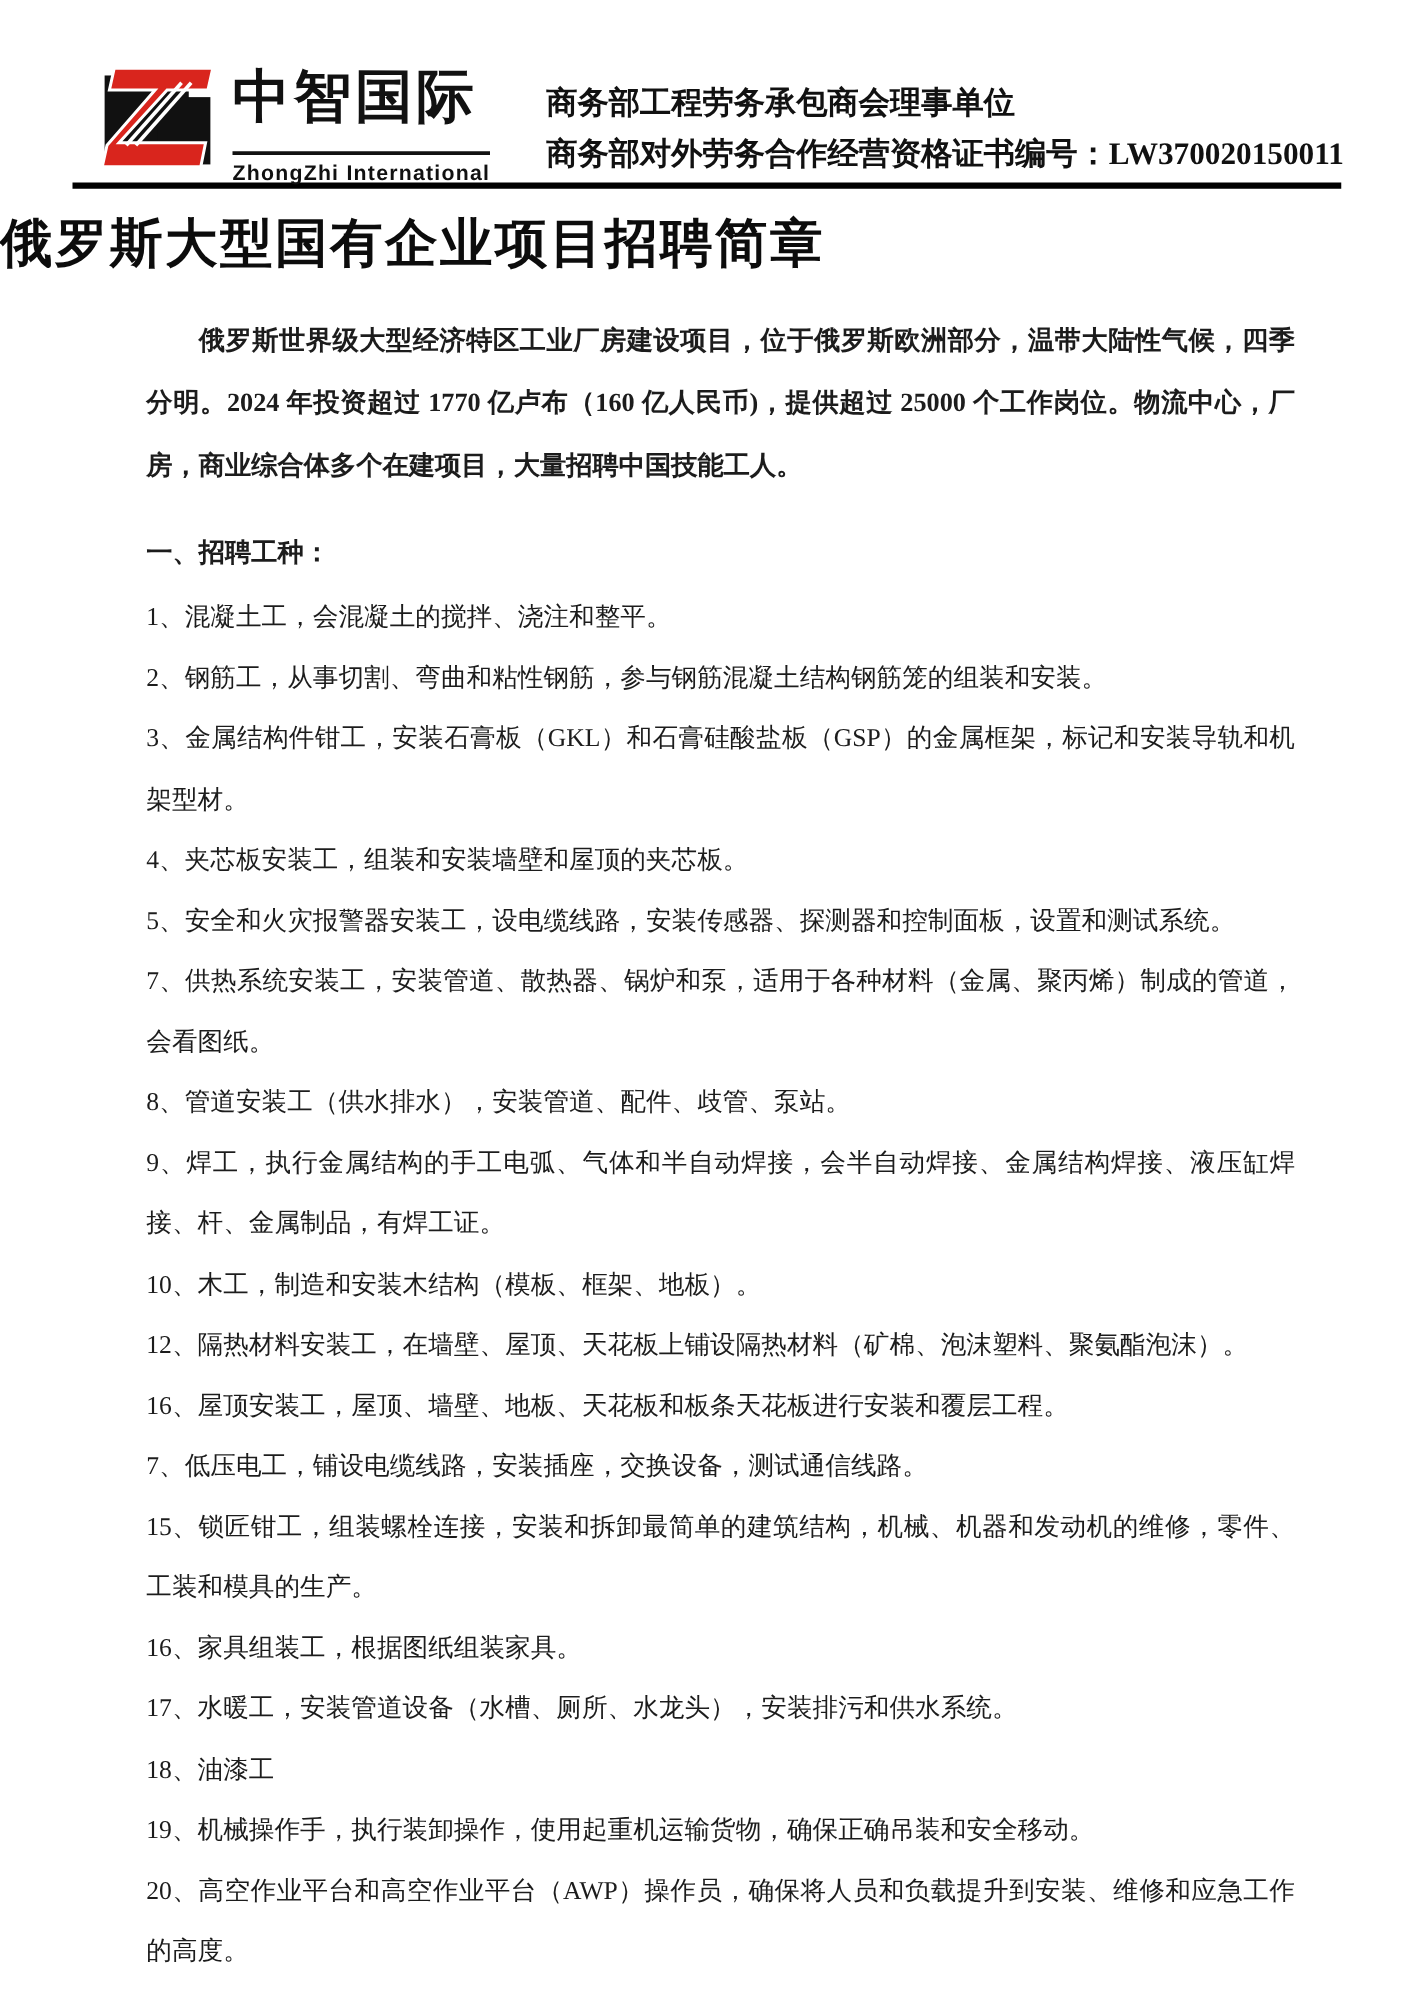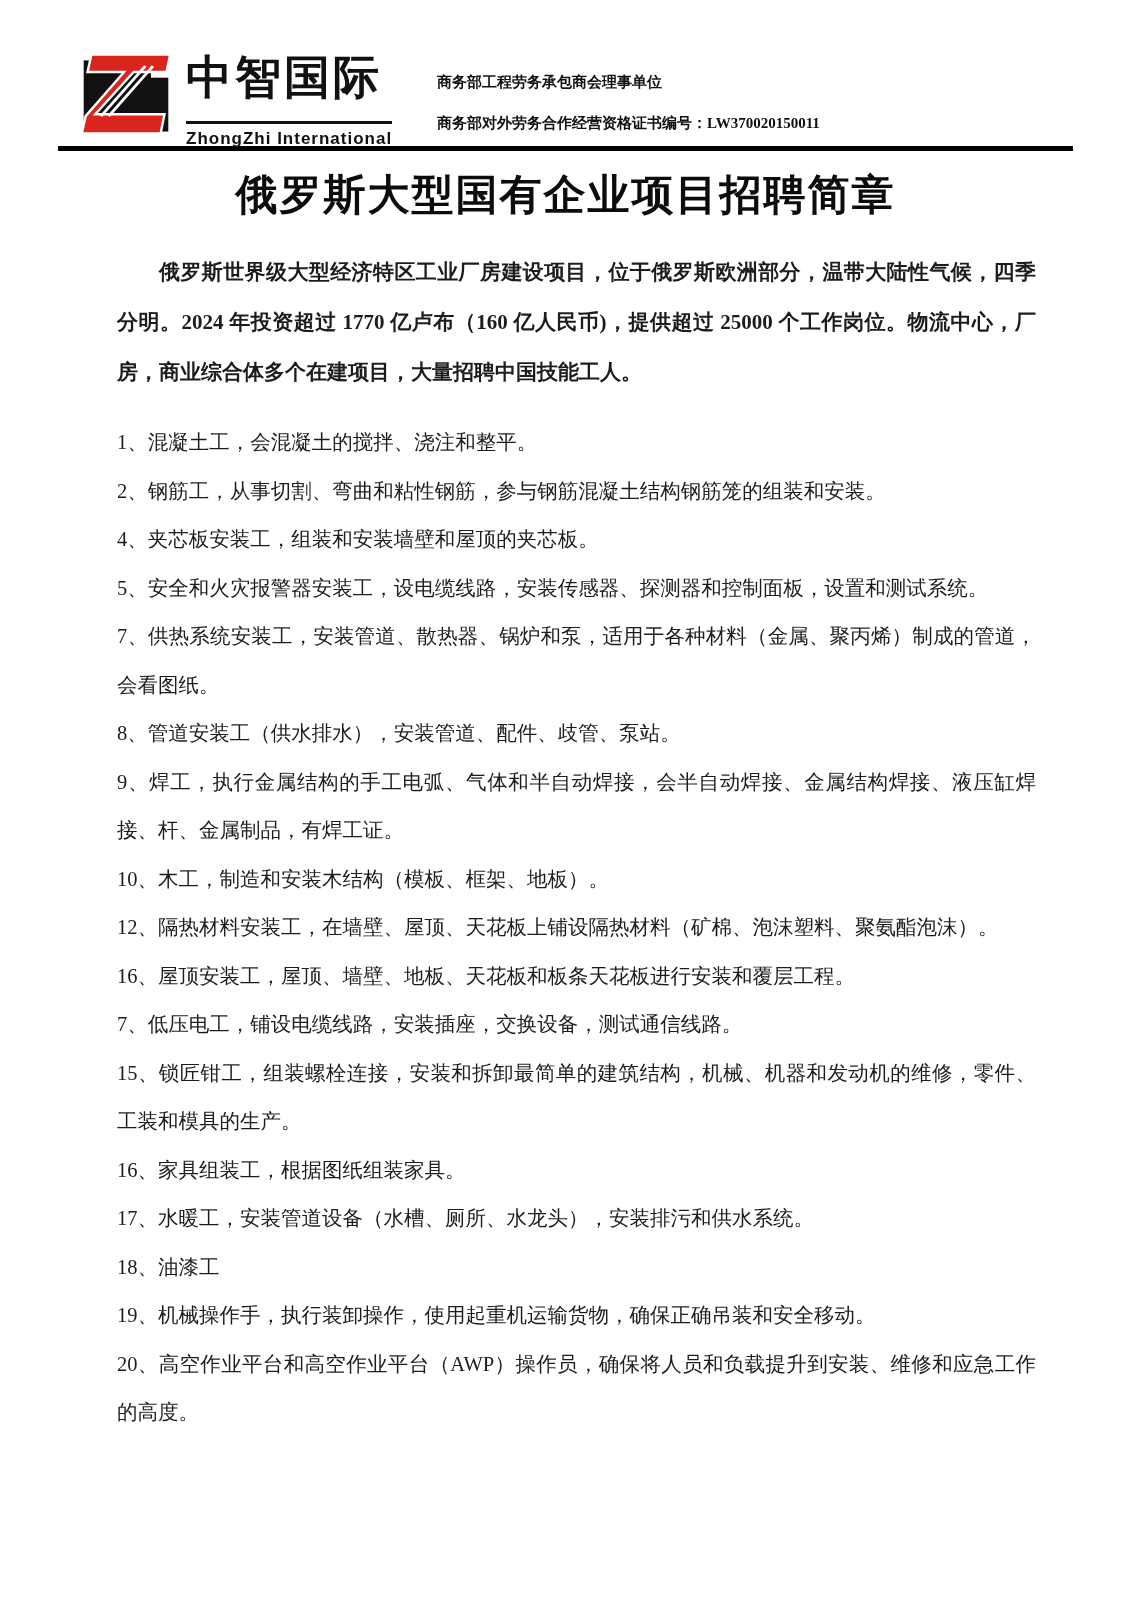--- a/index.html
+++ b/index.html
@@ -21,29 +21,29 @@
   .logo-cn {
     font-size: 46px; font-weight: 800; letter-spacing: 3px; line-height: 1.1;
     color: #111; border-bottom: 3px solid #111; padding-bottom: 18px; white-space: nowrap;
   }
   .logo-en {
     font-size: 17px; font-weight: 800; letter-spacing: 1px; margin-top: 5px;
     color: #111; white-space: nowrap;
   }
   .header-certs {
     position: absolute; left: 437px; top: 62px;
-    font-weight: bold; font-size: 15px; line-height: 41px; color: #111;
+    font-weight: bold; font-size: 25px; line-height: 41px; color: #111;
     white-space: nowrap;
   }
   .rule { margin: 0 58px; border: 0; border-top: 5px solid #000; height: 0; }
 
   
   .doc-title {
     margin-top: 16px;
-    text-align: center;
+    text-align: left;
     font-family: "Liberation Sans", "DejaVu Sans", sans-serif;
     font-weight: 900; font-size: 42px; letter-spacing: 2px;
     color: #0c0c0c;
   }
 
   
   .content { padding: 0 95px 0 117px; }
   .intro {
     margin-top: 24px;
     font-weight: bold;
@@ -90,23 +90,25 @@
     </div>
 
   </div>
 
   <hr class="rule">
 
   <div class="doc-title">俄罗斯大型国有企业项目招聘简章</div>
 
   <div class="content">
     <p class="intro">俄罗斯世界级大型经济特区工业厂房建设项目，位于俄罗斯欧洲部分，温带大陆性气候，四季分明。2024 年投资超过 1770 亿卢布（160 亿人民币)，提供超过 25000 个工作岗位。物流中心，厂房，商业综合体多个在建项目，大量招聘中国技能工人。</p>
+    <div class="section-heading">一、招聘工种：</div>
     <div class="job-list">
         <div class="job-item">1、混凝土工，会混凝土的搅拌、浇注和整平。</div>
         <div class="job-item">2、钢筋工，从事切割、弯曲和粘性钢筋，参与钢筋混凝土结构钢筋笼的组装和安装。</div>
+        <div class="job-item">3、金属结构件钳工，安装石膏板（GKL）和石膏硅酸盐板（GSP）的金属框架，标记和安装导轨和机架型材。</div>
         <div class="job-item">4、夹芯板安装工，组装和安装墙壁和屋顶的夹芯板。</div>
         <div class="job-item">5、安全和火灾报警器安装工，设电缆线路，安装传感器、探测器和控制面板，设置和测试系统。</div>
         <div class="job-item">7、供热系统安装工，安装管道、散热器、锅炉和泵，适用于各种材料（金属、聚丙烯）制成的管道，会看图纸。</div>
         <div class="job-item">8、管道安装工（供水排水），安装管道、配件、歧管、泵站。</div>
         <div class="job-item">9、焊工，执行金属结构的手工电弧、气体和半自动焊接，会半自动焊接、金属结构焊接、液压缸焊接、杆、金属制品，有焊工证。</div>
         <div class="job-item">10、木工，制造和安装木结构（模板、框架、地板）。</div>
         <div class="job-item">12、隔热材料安装工，在墙壁、屋顶、天花板上铺设隔热材料（矿棉、泡沫塑料、聚氨酯泡沫）。</div>
         <div class="job-item">16、屋顶安装工，屋顶、墙壁、地板、天花板和板条天花板进行安装和覆层工程。</div>
         <div class="job-item">7、低压电工，铺设电缆线路，安装插座，交换设备，测试通信线路。</div>
         <div class="job-item">15、锁匠钳工，组装螺栓连接，安装和拆卸最简单的建筑结构，机械、机器和发动机的维修，零件、工装和模具的生产。</div>

